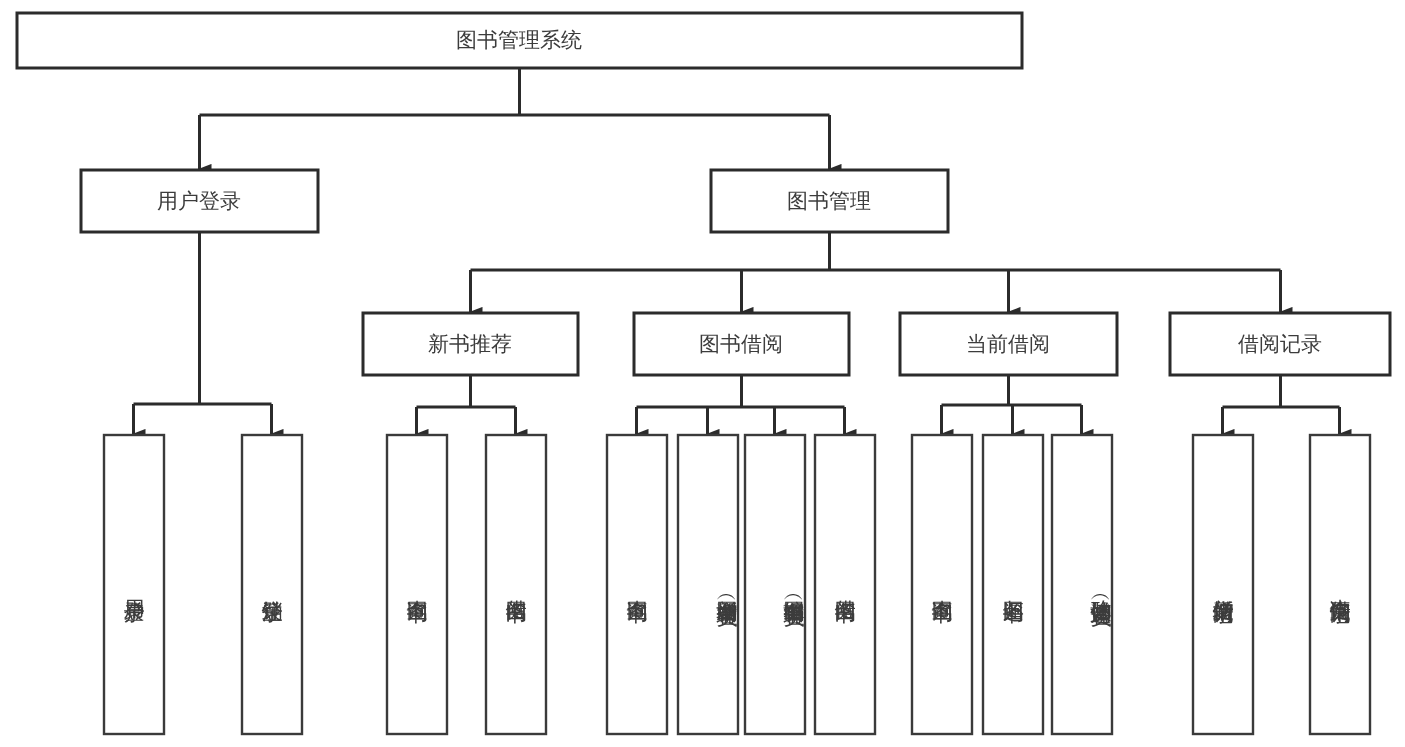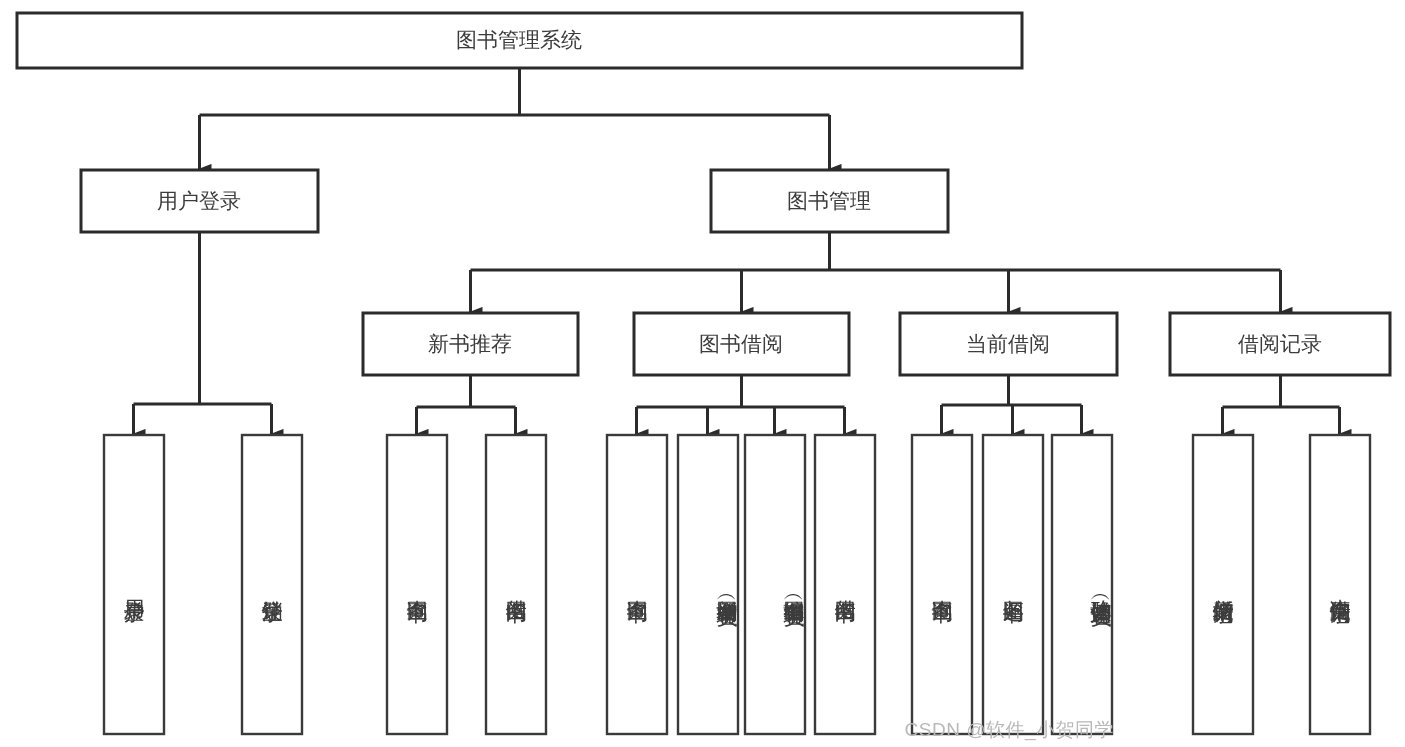--- a/index.html
+++ b/index.html
@@ -195,14 +195,13 @@
   <div class="v-label" style="left:607px; top:435px; width:60px; height:299px;">查询图书</div>
   <div class="v-label" style="left:678px; top:441px; width:60px; height:293px; align-items:flex-start;">新增图书（管理员）</div>
   <div class="v-label" style="left:745px; top:441px; width:60px; height:293px; align-items:flex-start;">编辑图书（管理员）</div>
   <div class="v-label" style="left:815px; top:435px; width:60px; height:299px;">借阅图书</div>
   <div class="v-label" style="left:912px; top:435px; width:60px; height:299px;">查询图书</div>
   <div class="v-label" style="left:983px; top:435px; width:60px; height:299px;">归还图书</div>
   <div class="v-label" style="left:1052px; top:441px; width:60px; height:293px; align-items:flex-start;">确认归还（管理员）</div>
   <div class="v-label" style="left:1193px; top:435px; width:60px; height:299px;">新增借阅记录</div>
   <div class="v-label" style="left:1310px; top:435px; width:60px; height:299px;">查询借阅记录</div>
 
-  <div class="watermark">CSDN @软件_小贺同学</div>
 </div>
 
 </body></html>

